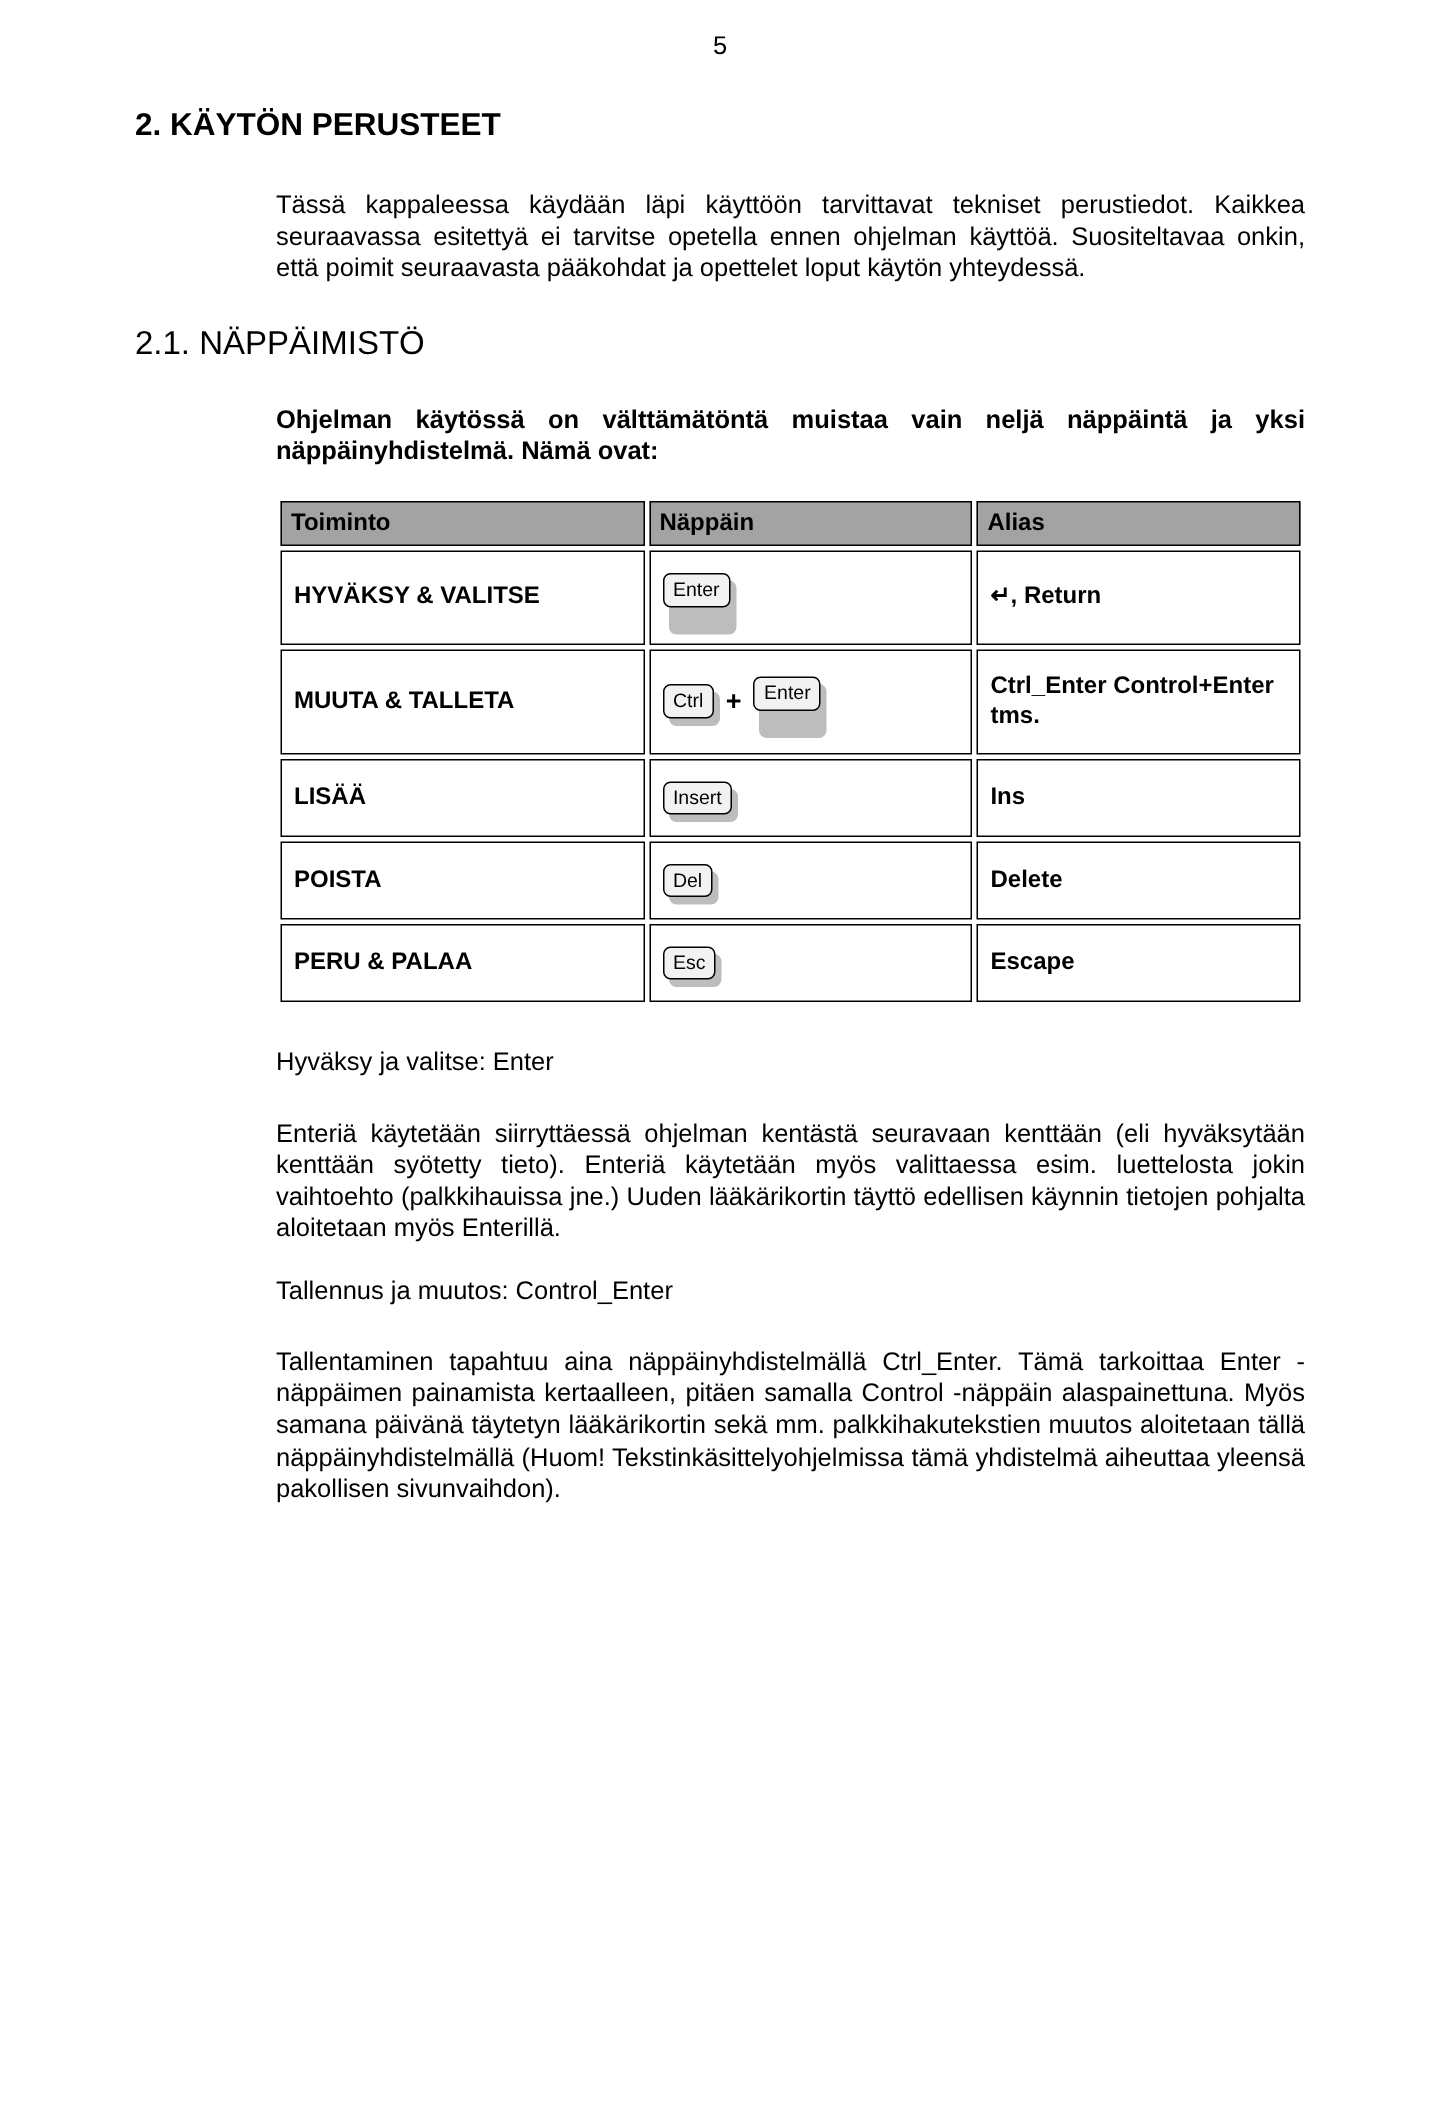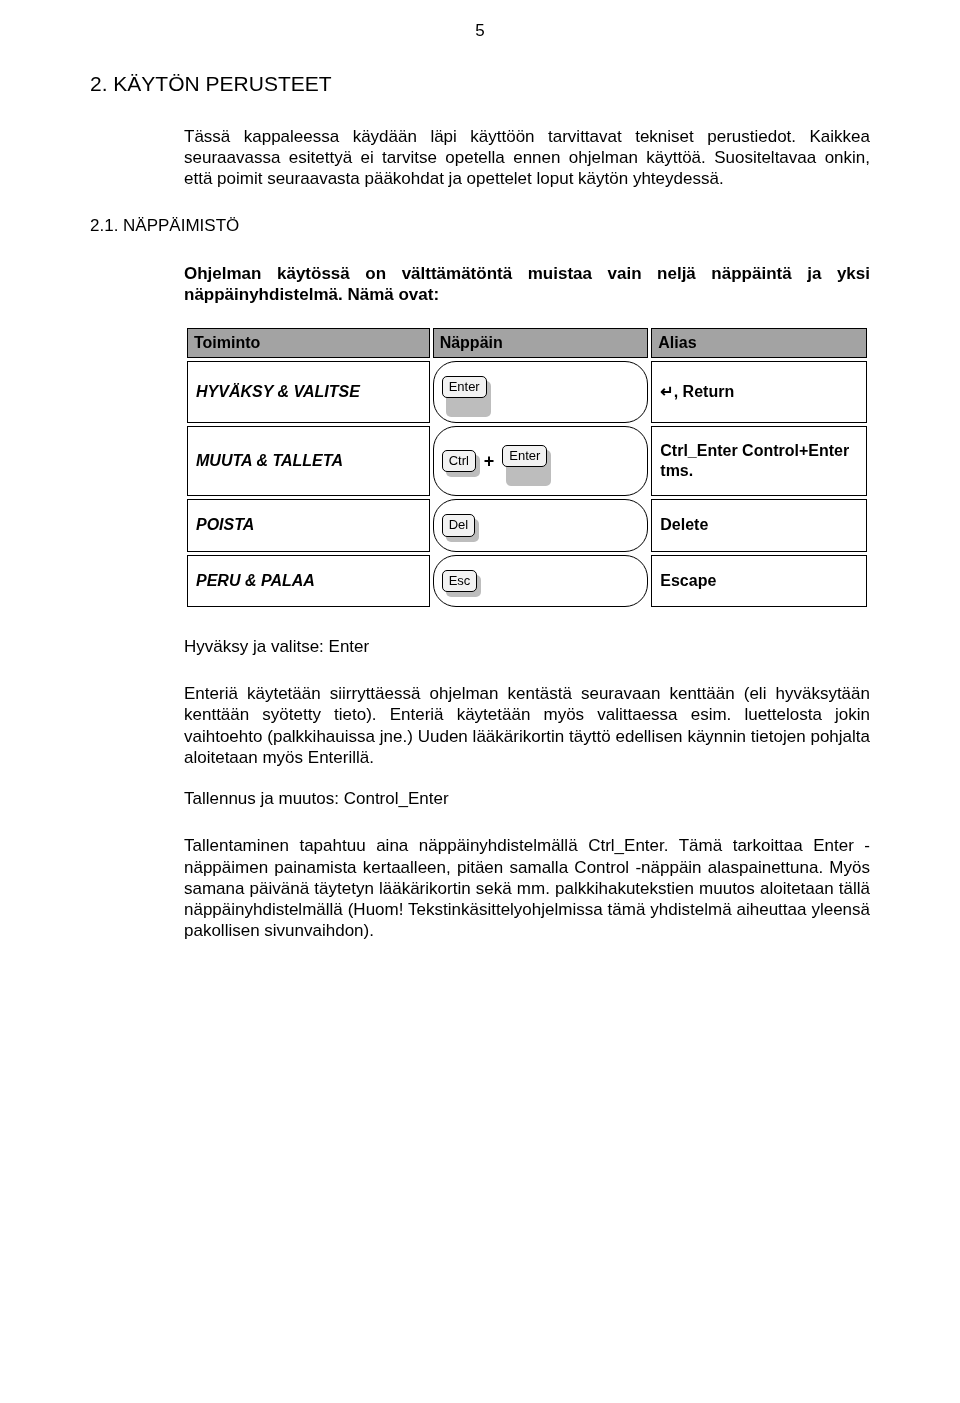--- a/index.html
+++ b/index.html
@@ -13,33 +13,33 @@
     font-size: 17px;
     line-height: 1.25;
   }
   .page-num {
     text-align: center;
     font-size: 17px;
     margin-bottom: 30px;
   }
   .h2 {
     font-size: 21px;
-    font-weight: normal;
+    font-weight: bold;
     margin-bottom: 28px;
   }
   .indent {
     margin-left: 94px;
   }
   .para {
     text-align: justify;
     margin-bottom: 20px;
     margin-top: 26px;
   }
   .subhead {
-    font-size: 17px;
+    font-size: 22px;
     font-weight: normal;
     margin-bottom: 20px;
     margin-top: 26px;
   }
   .bold { font-weight: bold; }
 
   
   table.keys {
     border-collapse: separate;
     border-spacing: 3px 3px;
@@ -54,29 +54,27 @@
     font-size: 16px;
     padding: 4px 6px;
   }
   table.keys td {
     border: 1px solid #000;
     padding: 14px 8px;
     vertical-align: middle;
     font-size: 16px;
   }
   table.keys td.col-action {
-    font-style: italic;
     font-weight: bold;
     width: 36%;
     margin-top: 44px;
   }
   table.keys td.col-key {
     width: 32%;
     font-weight: bold;
-    border-radius: 23px;
   }
   table.keys td.col-alias {
     width: 32%;
     font-weight: bold;
   }
 
   
   .keywrap {
     display: inline-flex;
     align-items: center;
@@ -155,20 +153,27 @@
         <tr>
           <td class="col-action">MUUTA &amp; TALLETA</td>
           <td class="col-key"><span class="keywrap">
               <span class="keycap"><span class="shadow"></span><span class="face">Ctrl</span></span>
               <span class="plus">+</span>
               <span class="keycap tall"><span class="shadow"></span><span class="face">Enter</span></span>
             </span></td>
           <td class="col-alias">Ctrl_Enter Control+Enter tms.</td>
         </tr>
         <tr>
+          <td class="col-action">LISÄÄ</td>
+          <td class="col-key"><span class="keywrap">
+              <span class="keycap"><span class="shadow"></span><span class="face">Insert</span></span>
+            </span></td>
+          <td class="col-alias">Ins</td>
+        </tr>
+        <tr>
           <td class="col-action">POISTA</td>
           <td class="col-key"><span class="keywrap">
               <span class="keycap"><span class="shadow"></span><span class="face">Del</span></span>
             </span></td>
           <td class="col-alias">Delete</td>
         </tr>
         <tr>
           <td class="col-action">PERU &amp; PALAA</td>
           <td class="col-key"><span class="keywrap">
               <span class="keycap"><span class="shadow"></span><span class="face">Esc</span></span>

